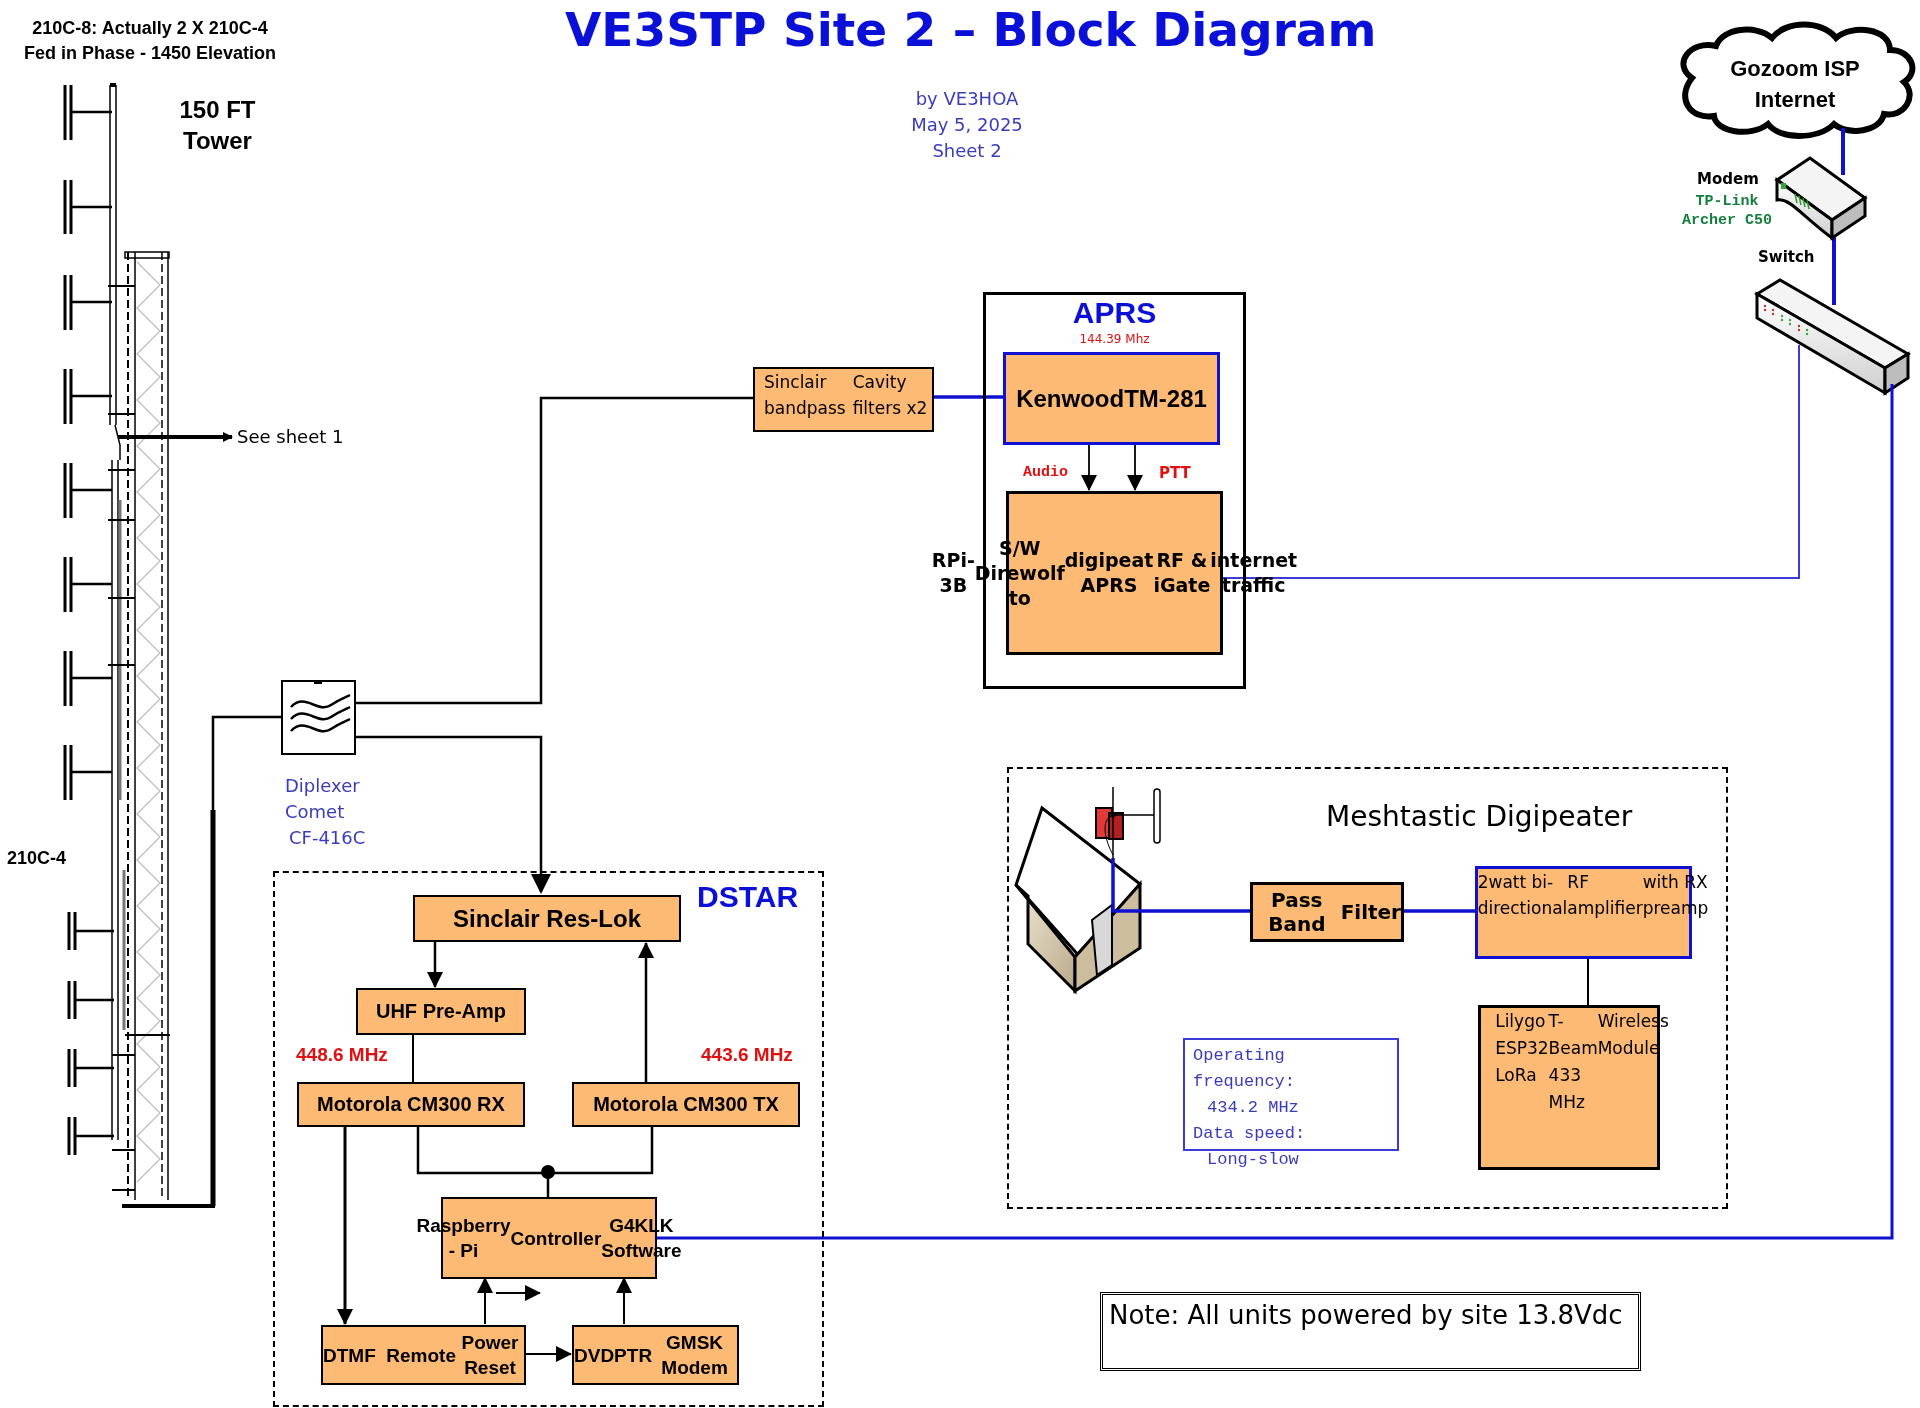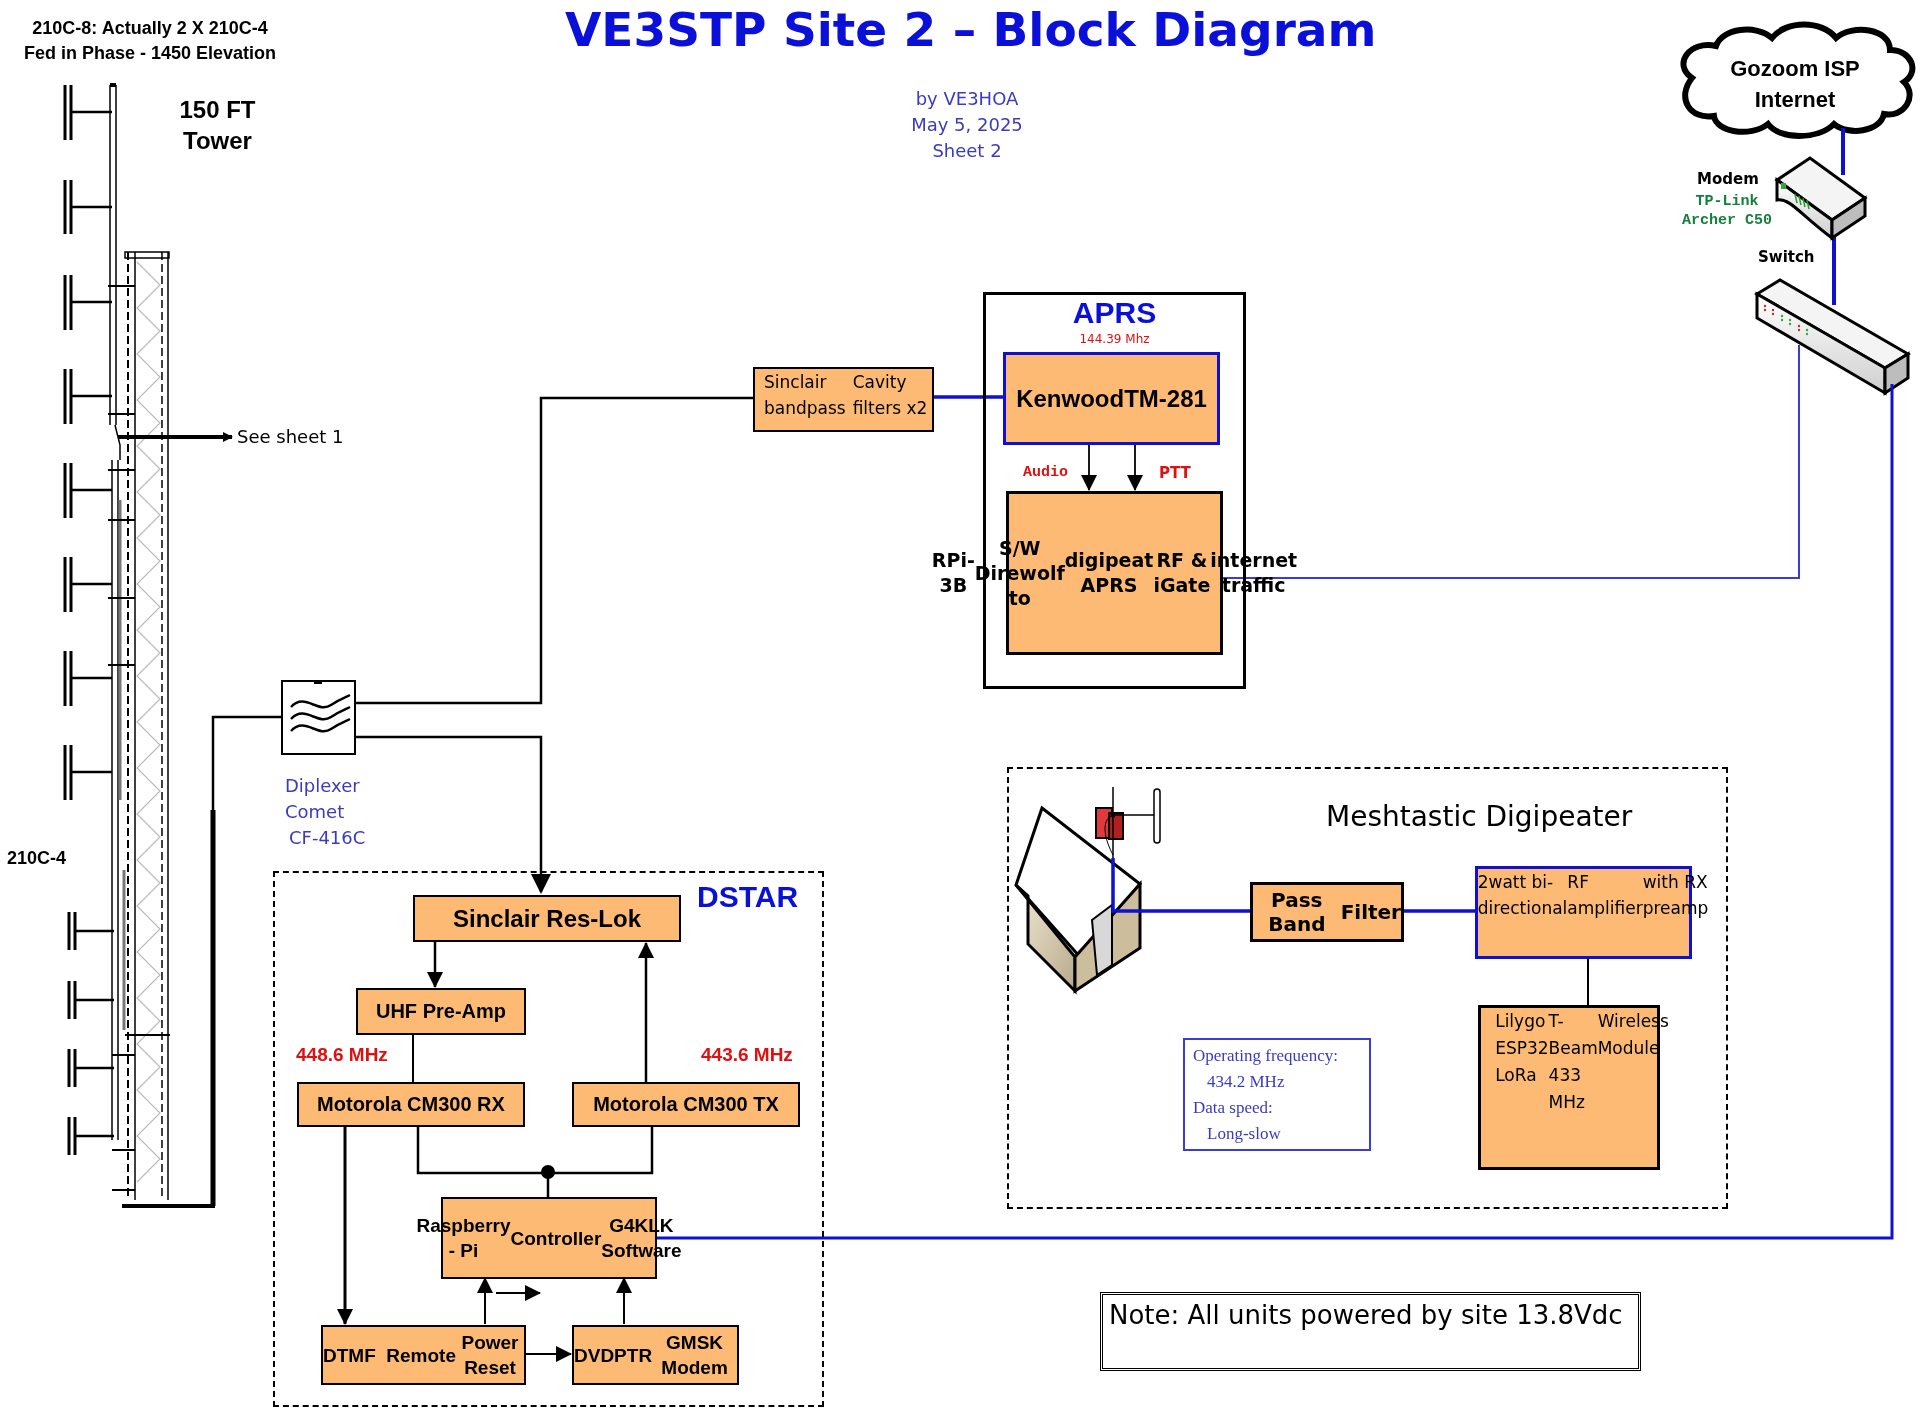--- a/index.html
+++ b/index.html
@@ -339,21 +339,21 @@
 <div class="box" style="left:1475px;top:866px;width:217px;height:93px;border:3px solid #1010d0;font-weight:normal;font-family:'DejaVu Sans',sans-serif;font-size:17px;line-height:26px;align-items:flex-start;padding-left:19px;text-align:left;">
   <div>2watt bi-directional</div>
   <div>RF amplifier</div>
   <div>with RX preamp</div>
 </div>
 <div class="box" style="left:1478px;top:1005px;width:182px;height:165px;border:3px solid #000;font-weight:normal;font-family:'DejaVu Sans',sans-serif;font-size:17px;line-height:27px;align-items:flex-start;padding-left:26px;text-align:left;">
   <div>Lilygo ESP32 LoRa</div>
   <div>T-Beam 433 MHz</div>
   <div>Wireless Module</div>
 </div>
-<div class="abs blue-txt" style="left:1183px;top:1038px;width:188px;height:113px;border:2px solid #3b3bd8;box-sizing:border-box;padding:3px 0 12px 8px;font-family:Liberation Serif, serif;font-size:17px;line-height:26px;">
+<div class="abs blue-txt" style="left:1183px;top:1038px;width:216px;height:113px;border:2px solid #3b3bd8;box-sizing:border-box;padding:3px 0 12px 8px;font-family:Liberation Mono, monospace;font-size:17px;line-height:26px;">
   <div>Operating frequency:</div>
   <div style="padding-left:14px">434.2 MHz</div>
   <div>Data speed:</div>
   <div style="padding-left:14px">Long-slow</div>
 </div>
 
 <div class="abs" style="left:1100px;top:1292px;width:541px;height:79px;border:3px double #000;box-sizing:border-box;padding:1px 0 0 6px;font-family:'DejaVu Sans',sans-serif;font-size:26px;line-height:38px;white-space:nowrap;">
   <div>Note: All units powered by site 13.8Vdc</div>
 </div>
 

